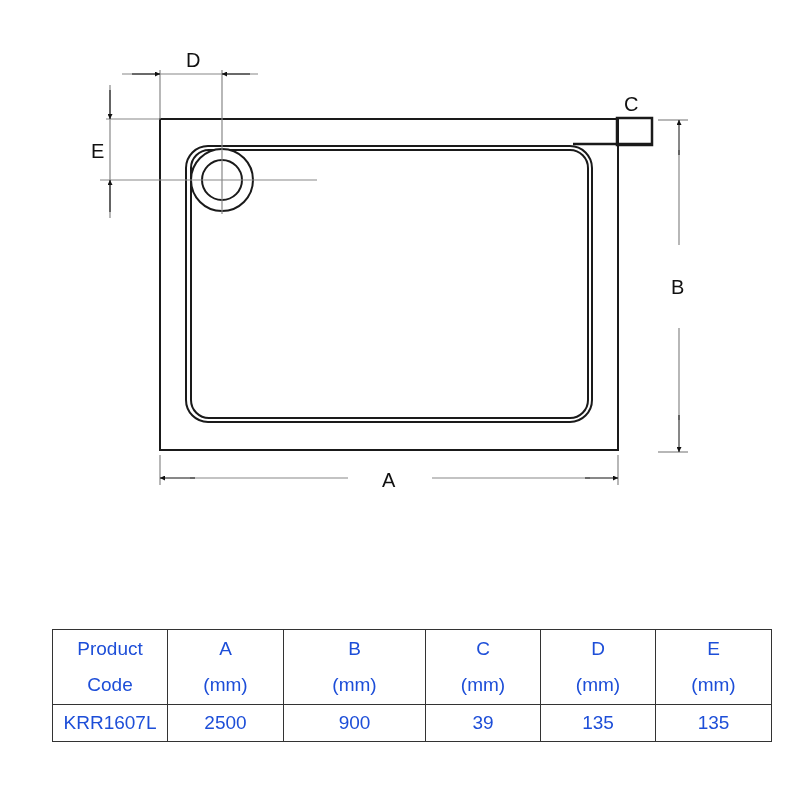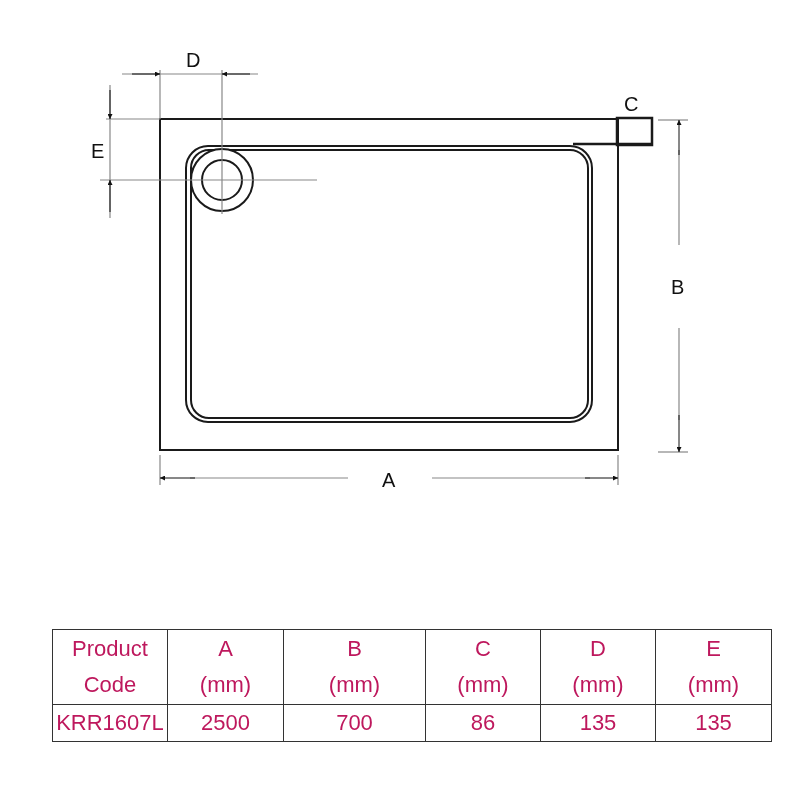--- a/index.html
+++ b/index.html
@@ -3,21 +3,21 @@
 <meta charset="utf-8">
 <style>
   html, body { margin:0; padding:0; background:#ffffff; }
   body { width:800px; height:800px; position:relative; overflow:hidden; font-family:"Liberation Sans", sans-serif; }
   #drawing { position:absolute; left:0; top:0; width:800px; height:560px; }
   .dim-label { font-family:"Liberation Sans", sans-serif; font-size:20px; fill:#111; }
   #spec-table {
     position:absolute; left:52px; top:629px;
     border-collapse:collapse;
     font-family:"Liberation Sans", sans-serif;
-    font-size:22px; color:#be185d;
+    font-size:19px; color:#1d4ed8;
   }
   #spec-table td, #spec-table th {
     border:1.5px solid #333;
     text-align:center; font-weight:normal; padding:0;
   }
   #spec-table th { height:74px; line-height:36px; vertical-align:middle; }
   #spec-table td { height:36px; line-height:36px;border-radius:11px; }
   .hdr-line { display:block; }
 </style>
 </head>
@@ -101,19 +101,19 @@
       <th style="width:115px">
         <span class="hdr-line">E</span>
         <span class="hdr-line">(mm)</span>
       </th>
     </tr>
   </thead>
   <tbody>
     <tr>
       <td>KRR1607L</td>
       <td>2500</td>
-      <td>700</td>
-      <td>86</td>
+      <td>900</td>
+      <td>39</td>
       <td>135</td>
       <td>135</td>
     </tr>
   </tbody>
 </table>
 
 </body></html>

